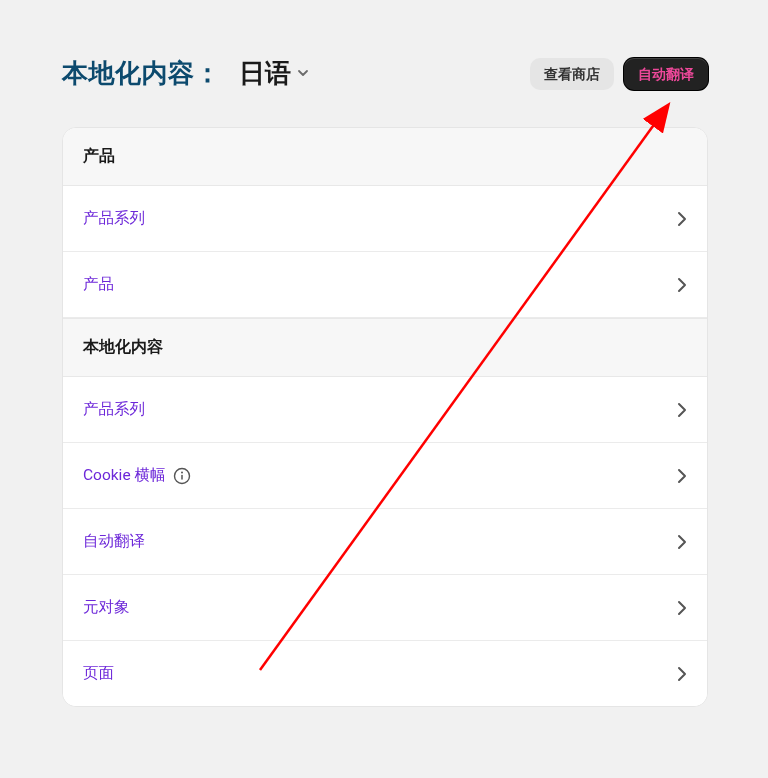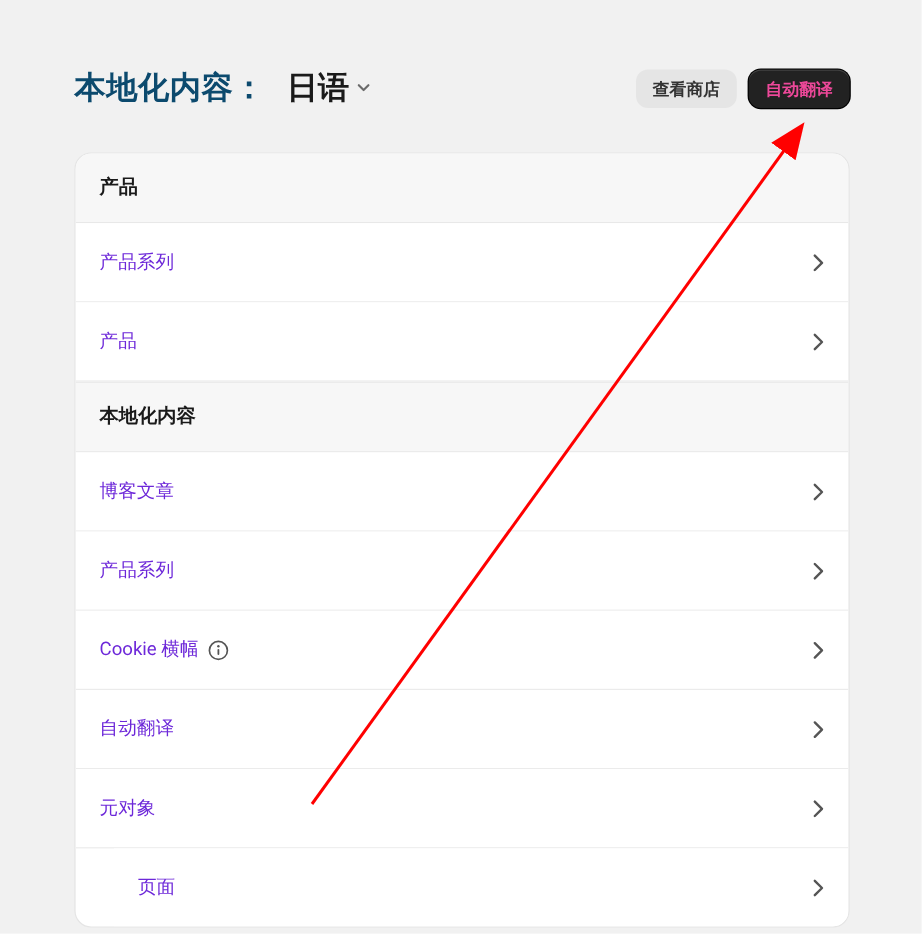--- a/index.html
+++ b/index.html
@@ -93,21 +93,21 @@
       display: flex;
       align-items: center;
       justify-content: space-between;
       padding: 22px 20px;
       font-size: 15.5px;
       color: #6d28d9;
       border-bottom: 1px solid #ebebeb;
       cursor: pointer;
       background: #fff;
     }
-    .list-row:last-child { border-bottom: none; margin-left: 32px; }
+    .list-row:last-child { border-bottom: none; }
     .row-left {
       display: flex;
       align-items: center;
       gap: 8px;
     }
     .chevron-right {
       width: 10px;
       height: 16px;
       display: inline-block;
       flex-shrink: 0;
@@ -173,30 +173,20 @@
       </div>
       <span class="chevron-right">
         <svg viewBox="0 0 10 16" width="10" height="16">
             <path d="M2 2 L8 8 L2 14" fill="none" stroke="#555" stroke-width="2" stroke-linecap="round" stroke-linejoin="round"></path>
           </svg>
       </span>
     </div>
 
     <div class="section-header inner">本地化内容</div>
 
-    <div class="list-row">
-      <div class="row-left">
-        <span>博客文章</span>
-      </div>
-      <span class="chevron-right">
-        <svg viewBox="0 0 10 16" width="10" height="16">
-            <path d="M2 2 L8 8 L2 14" fill="none" stroke="#555" stroke-width="2" stroke-linecap="round" stroke-linejoin="round"></path>
-          </svg>
-      </span>
-    </div>
 
     <div class="list-row">
       <div class="row-left">
         <span>产品系列</span>
       </div>
       <span class="chevron-right">
         <svg viewBox="0 0 10 16" width="10" height="16">
             <path d="M2 2 L8 8 L2 14" fill="none" stroke="#555" stroke-width="2" stroke-linecap="round" stroke-linejoin="round"></path>
           </svg>
       </span>

